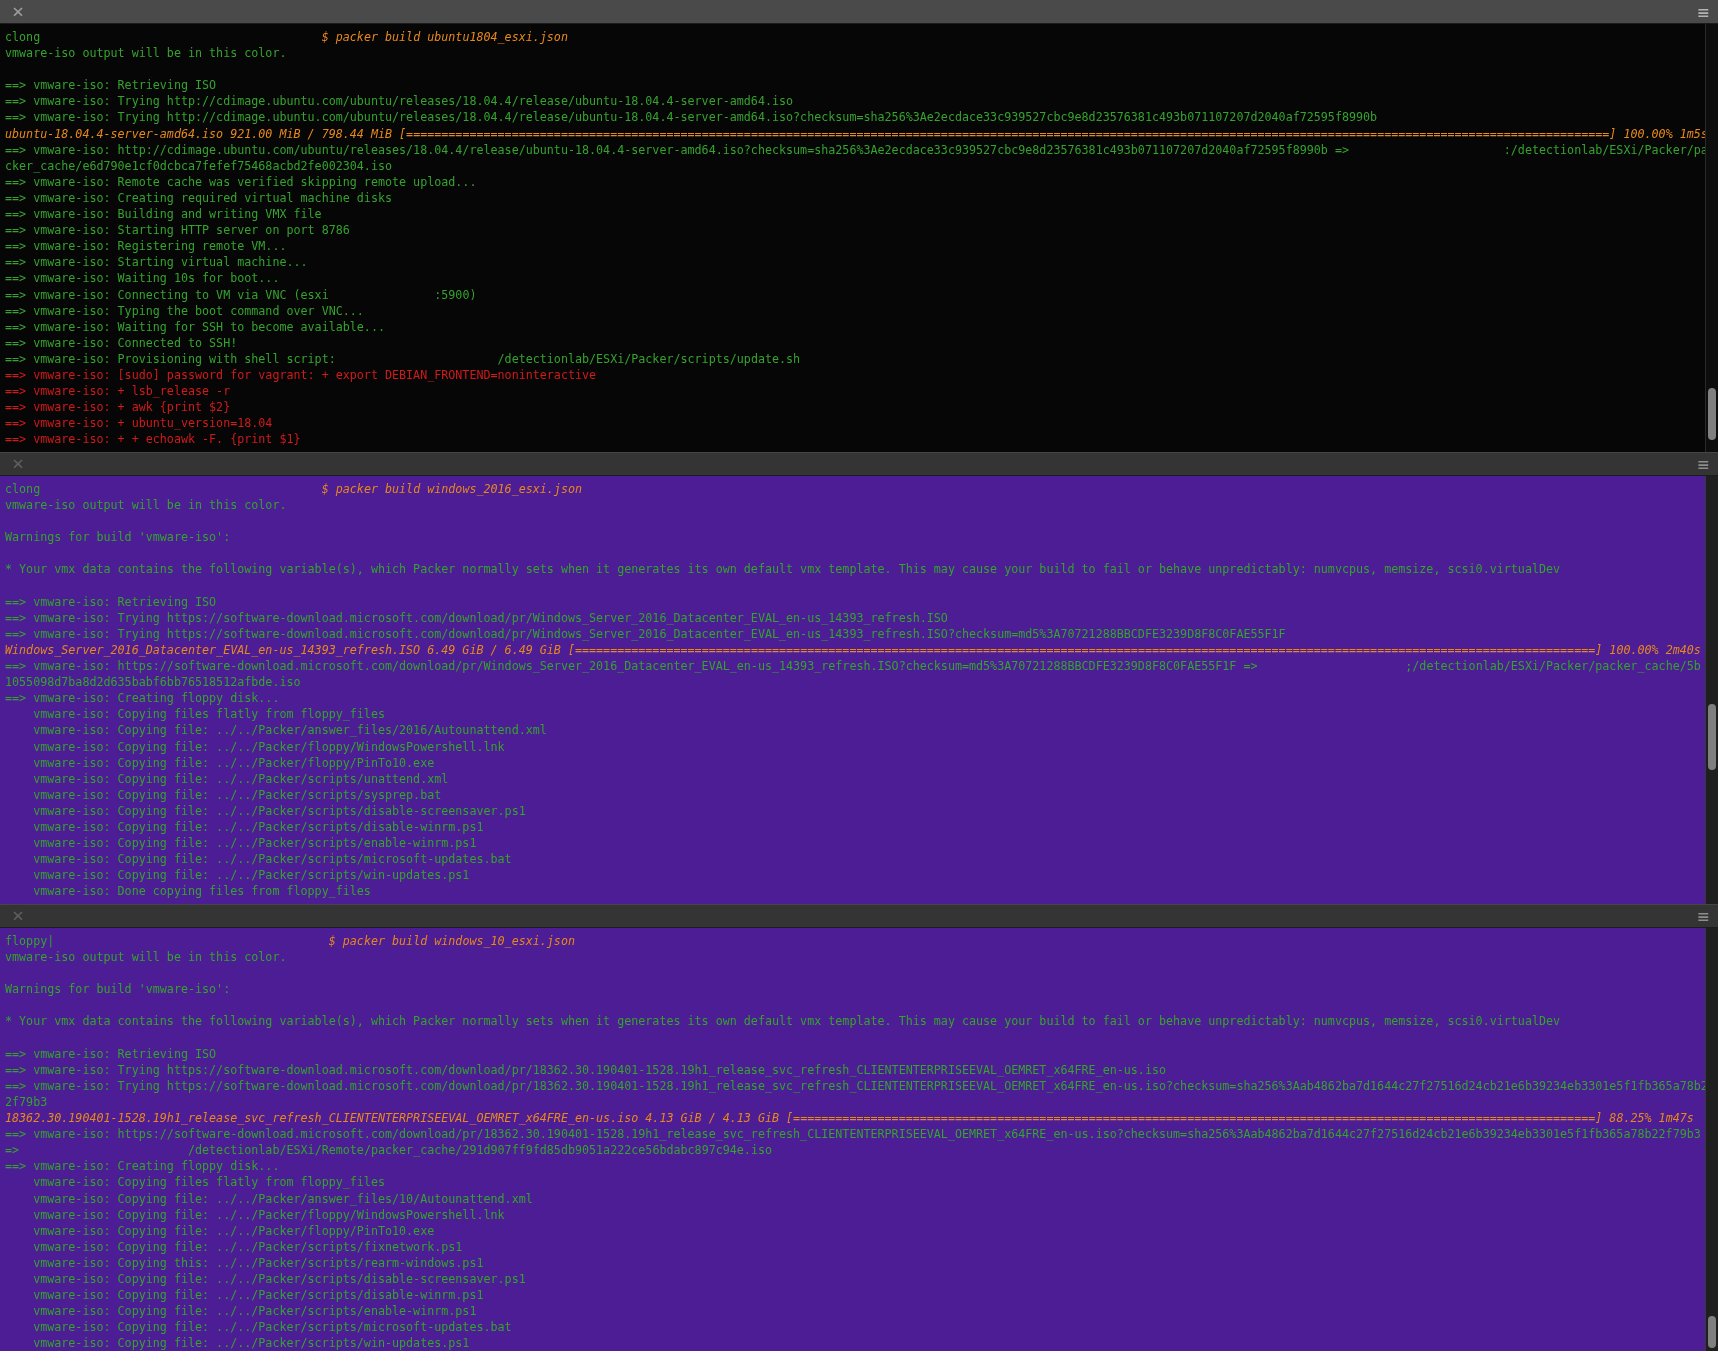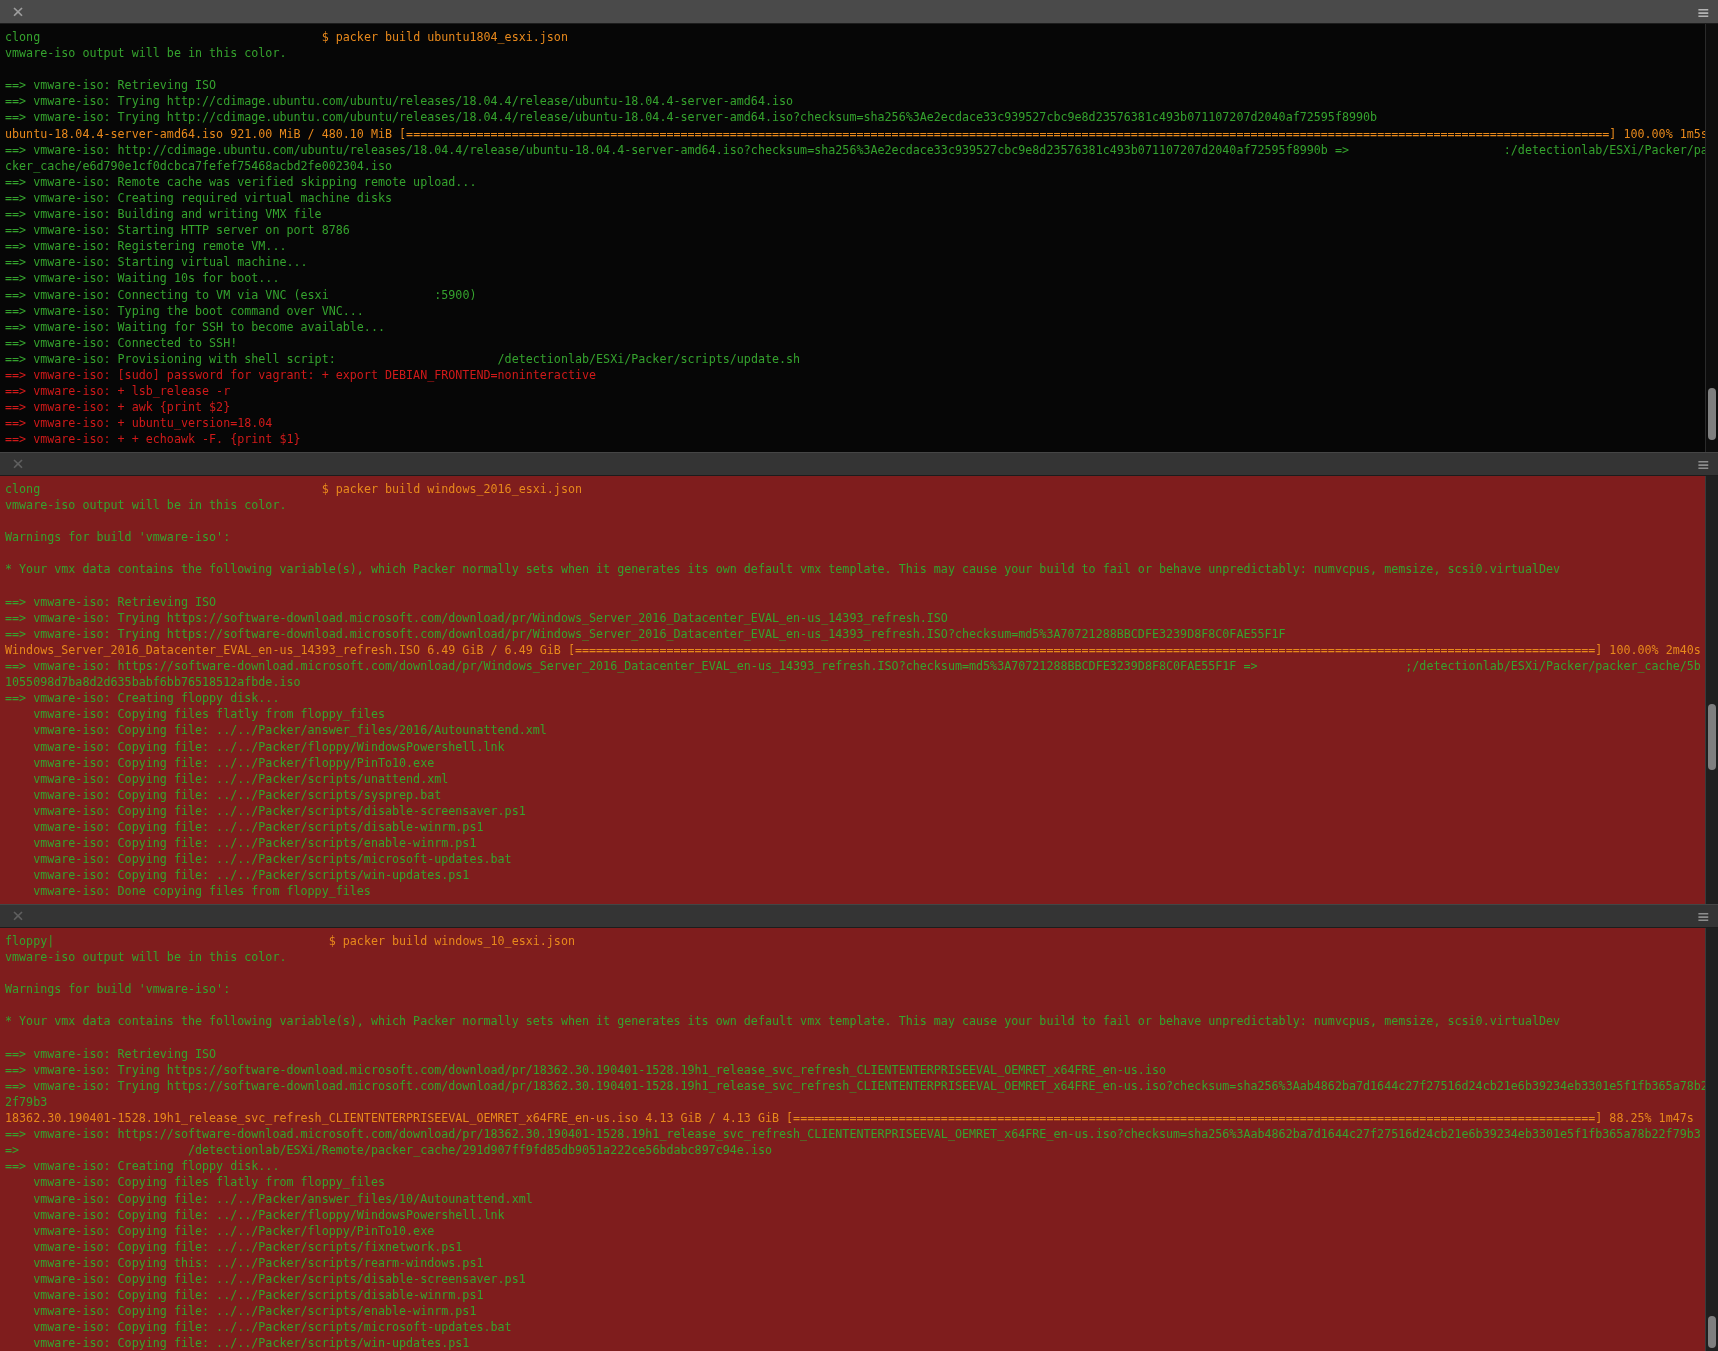--- a/index.html
+++ b/index.html
@@ -11,25 +11,25 @@
   .pane-3{flex:1;}
   .titlebar{flex:none;height:24px;display:flex;align-items:center;padding:0 9px;box-sizing:border-box;
             background:#4a4a4a;border-bottom:1px solid #1c1c1c;}
   .pane.dim .titlebar{background:#343434;border-top:1px solid #454545;}
   .win-close{width:18px;height:18px;line-height:17px;text-align:center;font-size:20px;color:#9d9d9d;cursor:default;}
   .pane.dim .win-close{color:#5f5f5f;}
   .titlebar-spacer{flex:1;}
   .win-menu{font-size:19px;line-height:18px;color:#b4b4b4;}
   .pane.dim .win-menu{color:#8d8d8d;}
   .content{flex:1;position:relative;overflow:hidden;background:#060606;}
-  .pane.dim .content{background:#7f1d1d;}
+  .pane.dim .content{background:#4c1d95;}
   pre.term{margin:0;padding:5px 0 0 5px;font-family:"DejaVu Sans Mono",monospace;
            font-size:11.7px;line-height:16.1px;white-space:pre;}
   .c-g{color:var(--green,#35a32e);}
-  .c-o{color:var(--orange,#e8891c);}
+  .c-o{color:var(--orange,#e8891c);font-style:italic;}
   .c-r{color:var(--red,#d11a1a);}
   .scrollbar{position:absolute;top:0;right:0;bottom:0;width:12px;background:#0d0d0d;border-left:1px solid #2a2a2a;}
   .pane.dim .scrollbar{background:#1f1f1f;border-left:1px solid #3a3a3a;}
   .scroll-thumb{position:absolute;left:2px;width:8px;border-radius:4px;background:#7f7f7f;}
   .pane-1 .scroll-thumb{top:364px;height:52px;}
   .pane-2 .scroll-thumb{top:228px;height:66px;}
   .pane-3 .scroll-thumb{top:388px;height:32px;}
 </style>
 </head>
 <body>
@@ -42,21 +42,21 @@
       <span class="titlebar-spacer"></span>
       <span class="win-menu">≡</span>
     </div>
     <div class="content">
       <pre class="term"><span class="c-g">clong</span><span class="c-g">                                        </span><span class="c-o">$ packer build ubuntu1804_esxi.json</span>
 <span class="c-g">vmware-iso output will be in this color.</span>
 
 <span class="c-g">==&gt; vmware-iso: Retrieving ISO</span>
 <span class="c-g">==&gt; vmware-iso: Trying http://cdimage.ubuntu.com/ubuntu/releases/18.04.4/release/ubuntu-18.04.4-server-amd64.iso</span>
 <span class="c-g">==&gt; vmware-iso: Trying http://cdimage.ubuntu.com/ubuntu/releases/18.04.4/release/ubuntu-18.04.4-server-amd64.iso?checksum=sha256%3Ae2ecdace33c939527cbc9e8d23576381c493b071107207d2040af72595f8990b</span>
-<span class="c-o">ubuntu-18.04.4-server-amd64.iso 921.00 MiB / 480.10 MiB [</span><span class="c-o">===========================================================================================================================================================================</span><span class="c-o">] 100.00% 1m5s</span>
+<span class="c-o">ubuntu-18.04.4-server-amd64.iso 921.00 MiB / 798.44 MiB [</span><span class="c-o">===========================================================================================================================================================================</span><span class="c-o">] 100.00% 1m5s</span>
 <span class="c-g">==&gt; vmware-iso: http://cdimage.ubuntu.com/ubuntu/releases/18.04.4/release/ubuntu-18.04.4-server-amd64.iso?checksum=sha256%3Ae2ecdace33c939527cbc9e8d23576381c493b071107207d2040af72595f8990b =&gt;</span><span class="c-g">                      </span><span class="c-g">:/detectionlab/ESXi/Packer/pa</span>
 <span class="c-g">cker_cache/e6d790e1cf0dcbca7fefef75468acbd2fe002304.iso</span>
 <span class="c-g">==&gt; vmware-iso: Remote cache was verified skipping remote upload...</span>
 <span class="c-g">==&gt; vmware-iso: Creating required virtual machine disks</span>
 <span class="c-g">==&gt; vmware-iso: Building and writing VMX file</span>
 <span class="c-g">==&gt; vmware-iso: Starting HTTP server on port 8786</span>
 <span class="c-g">==&gt; vmware-iso: Registering remote VM...</span>
 <span class="c-g">==&gt; vmware-iso: Starting virtual machine...</span>
 <span class="c-g">==&gt; vmware-iso: Waiting 10s for boot...</span>
 <span class="c-g">==&gt; vmware-iso: Connecting to VM via VNC (esxi</span><span class="c-g">               </span><span class="c-g">:5900)</span>

